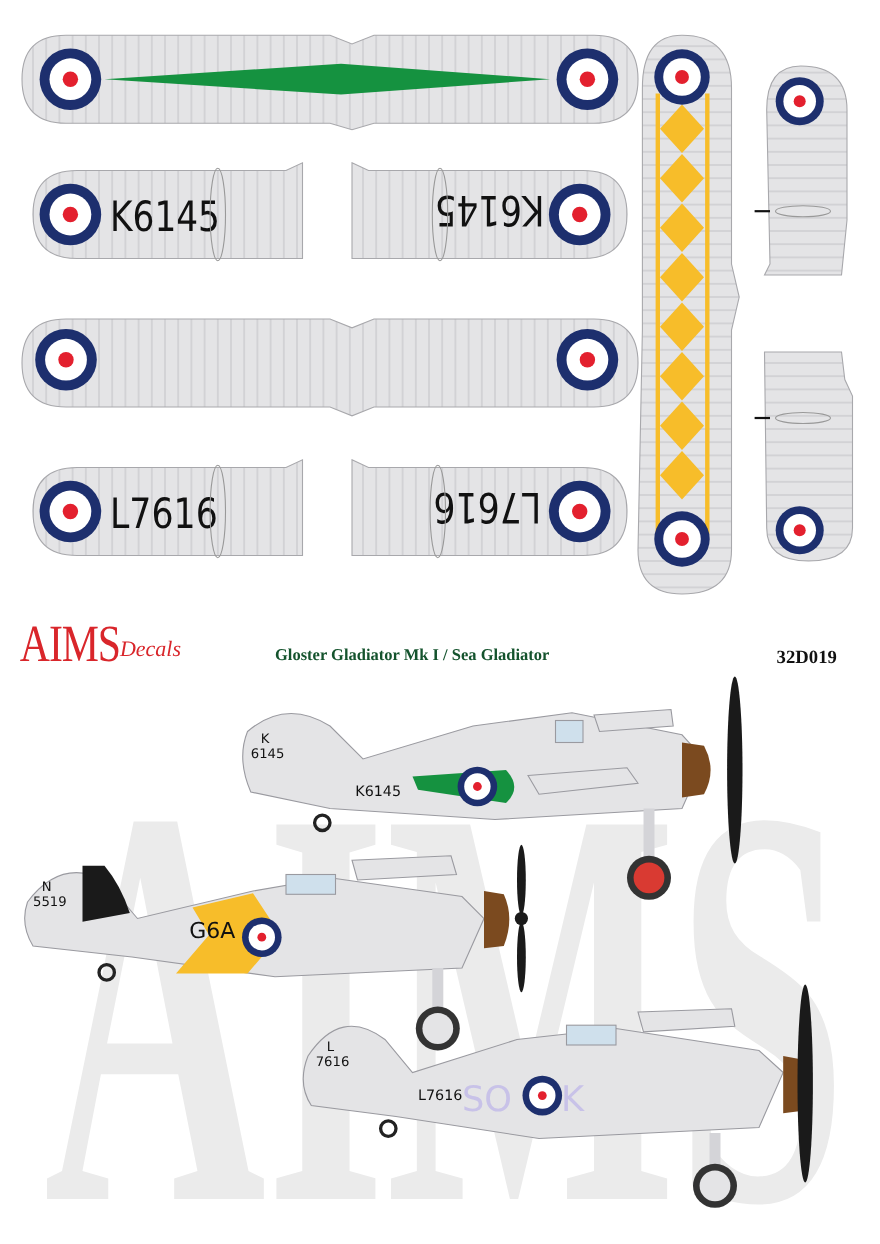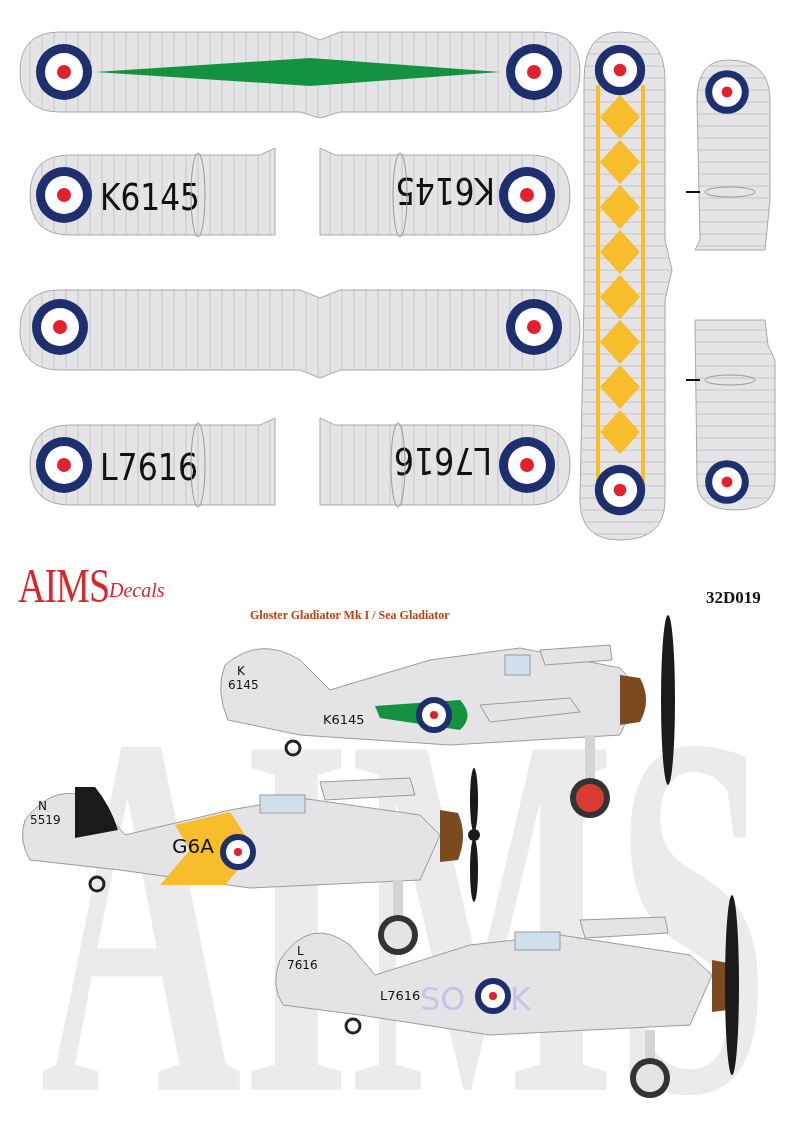--- a/index.html
+++ b/index.html
@@ -1,18 +1,18 @@
 <!DOCTYPE html>
 <html><head>
 <meta charset="utf-8">
 <style>
   html, body { margin:0; padding:0; background:#ffffff; }
   body { width:800px; height:1131px; position:relative; overflow:hidden; font-family:"Liberation Serif", serif; }
   svg { position:absolute; left:0; top:0; }
-  .title { position:absolute; top:588px; left:250px; font-family:"Liberation Serif", serif; font-weight:bold; font-size:12px; color:#c2410c;margin-top:20px; }
+  .title { position:absolute; top:588px; left:250px; font-family:"Liberation Serif", serif; font-weight:bold; font-size:15px; color:#14532d; }
   .code { position:absolute; top:588px; left:706px; font-family:"Liberation Serif", serif; font-weight:bold; font-size:17px; color:#111; }
   .logo { position:absolute; top:564px; left:18px; color:#d9262b; font-family:"Liberation Serif", serif; }
   .logo .big { font-size:38px; letter-spacing:-1px; transform:scaleY(1.25); display:inline-block; }
   .logo .small { font-size:20px; font-style:italic; position:relative; top:-2px; }
 </style>
 </head>
 <body>
 
 <svg width="800" height="1131">
   <text x="40" y="1090" font-family="Liberation Serif, serif" font-weight="bold" font-size="520" fill="#ebebeb" textLength="730" lengthAdjust="spacingAndGlyphs">AIMS</text>

